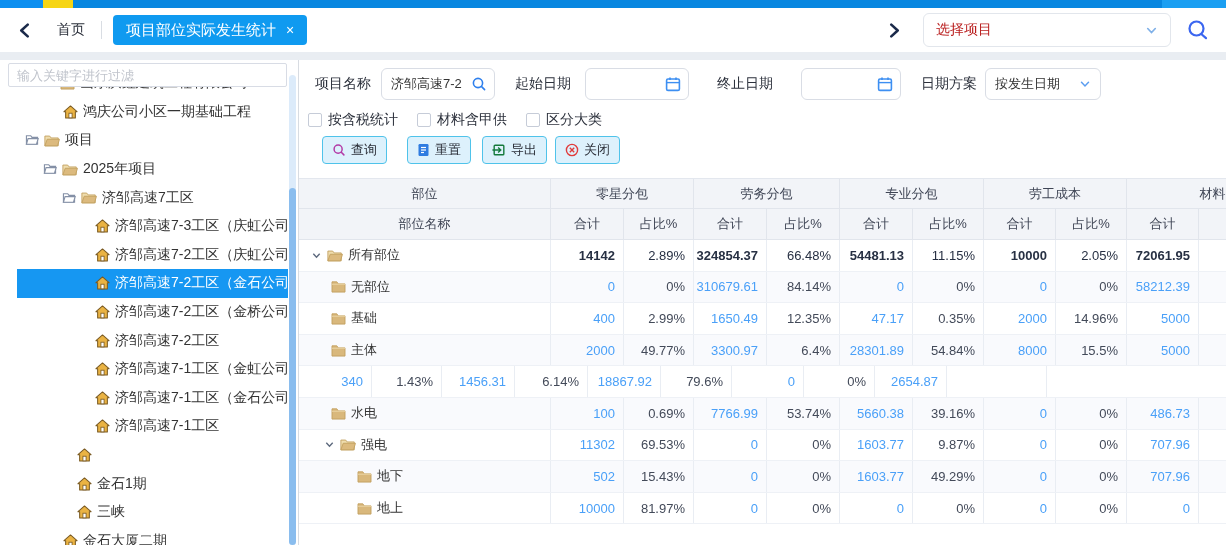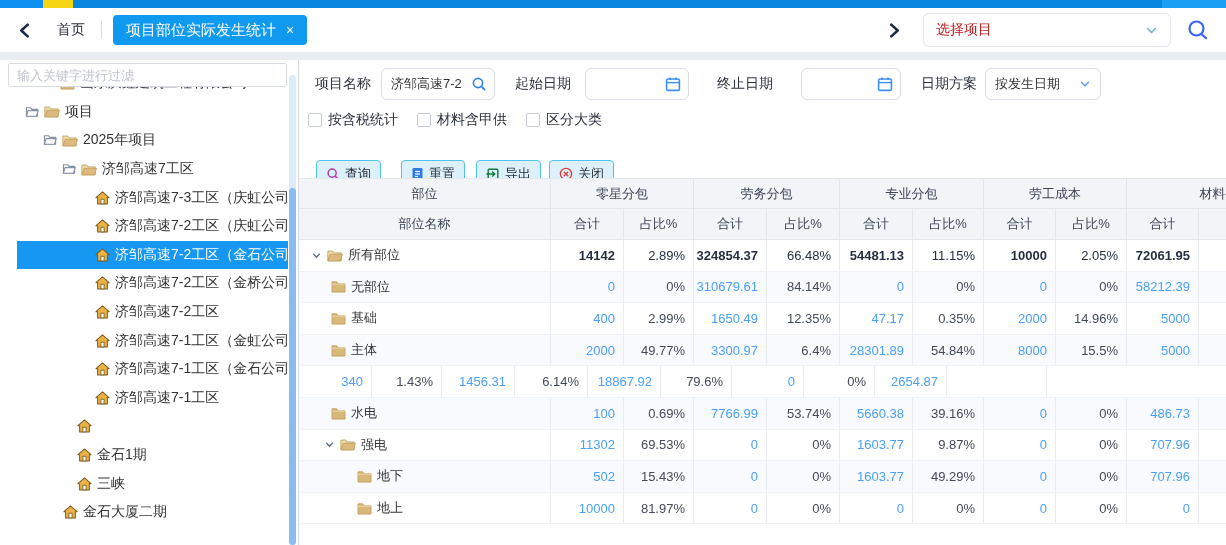--- a/index.html
+++ b/index.html
@@ -46,21 +46,21 @@
   .lbl{flex:none;}
   .inp-wrap{height:32px;border:1px solid #d9dde5;border-radius:6px;display:flex;align-items:center;
     padding:0 7px;box-sizing:border-box;background:#fff;}
   .inp-wrap input{border:none;outline:none;width:100%;font-size:13px;color:#333;background:transparent;font-family:inherit;}
   .sel-box{height:32px;border:1px solid #d9dde5;border-radius:6px;display:flex;align-items:center;
     padding:0 9px;box-sizing:border-box;background:#fff;font-size:13px;color:#333;cursor:pointer;}
   .sel-box .sel-chev{margin-left:auto;display:flex;}
   .f-row2{position:absolute;top:50px;left:0;height:20px;display:flex;align-items:center;font-size:14px;color:#2c313c;}
   .cb-group{display:flex;align-items:center;gap:6px;cursor:pointer;}
   .cb{width:14px;height:14px;border:1px solid #c6ccd8;border-radius:2px;background:#fff;box-sizing:border-box;flex:none;}
-  .f-row3{position:absolute;top:76px;left:0;height:28px;display:flex;align-items:flex-end;margin-top:24px;}
+  .f-row3{position:absolute;top:76px;left:6px;height:28px;display:flex;align-items:flex-end;}
   .btn{height:28px;background:var(--button-bg);border:1px solid var(--button-border);border-radius:4px;
     display:flex;align-items:center;padding:0 9px;gap:5px;font-size:13px;color:#2b2f38;cursor:pointer;box-sizing:border-box;}
   
   .table{position:absolute;top:118px;left:0;width:1000px;border-top:1px solid #e3e7ee;font-size:13px;}
   .g-row,.s-row{display:flex;background:#f2f4f8;border-bottom:1px solid #e1e5ec;}
   .g-row{height:29px;}
   .s-row{height:30px;}
   .g-cell,.s-cell{display:flex;align-items:center;justify-content:center;border-right:1px solid #e1e5ec;
     color:#3f4555;box-sizing:border-box;flex:none;}
   .d-row{display:flex;height:30.6px;border-bottom:1px solid #eef1f6;background:#fff;}
@@ -127,20 +127,29 @@
       <div class="tree" id="tree">
           <div class="tree-item" style="padding-left: 60px;">
             <span class="t-ico">
               <svg width="15" height="13" viewBox="0 0 16 14">
                 <path d="M1 2 h5.2 l1.6 2.2 H15 V13 H1 Z" fill="#d9b87c" stroke="#c2a05f" stroke-width="1"></path>
                 <path d="M1 4.6 H15" stroke="#e9d2a0" stroke-width="1.2"></path>
               </svg>
             </span>
             <span class="t-lbl">山东庆虹建筑工程有限公司</span>
           </div>
+          <div class="tree-item" style="padding-left: 63px;">
+            <span class="t-ico">
+              <svg width="15" height="14" viewBox="0 0 16 15">
+                <path d="M8 1 L15 7.2 H13.2 V14 H2.8 V7.2 H1 Z" fill="#eab343" stroke="#7a5a22" stroke-width="1.1" stroke-linejoin="round"></path>
+                <rect x="6.3" y="8.8" width="3.4" height="5" fill="#fff" stroke="#7a5a22" stroke-width="0.9"></rect>
+              </svg>
+            </span>
+            <span class="t-lbl">鸿庆公司小区一期基础工程</span>
+          </div>
           <div class="tree-item" style="padding-left: 25px;">
             <span class="t-exp">
               <svg width="14" height="12" viewBox="0 0 16 14">
                 <path d="M1.5 2 h5 l1.5 2 H14.5 V12 H1.5 Z" fill="#fff" stroke="#8490a6" stroke-width="1.3"></path>
                 <path d="M3.4 5.4 H15.2 L13.2 12 H1.5 Z" fill="#fff" stroke="#8490a6" stroke-width="1.3"></path>
               </svg>
             </span>
             <span class="t-ico">
               <svg width="16" height="13" viewBox="0 0 18 14">
                 <path d="M1 2 h5.4 l1.6 2.1 H16 V13 H1 Z" fill="#efddae" stroke="#c2a05f" stroke-width="1"></path>

